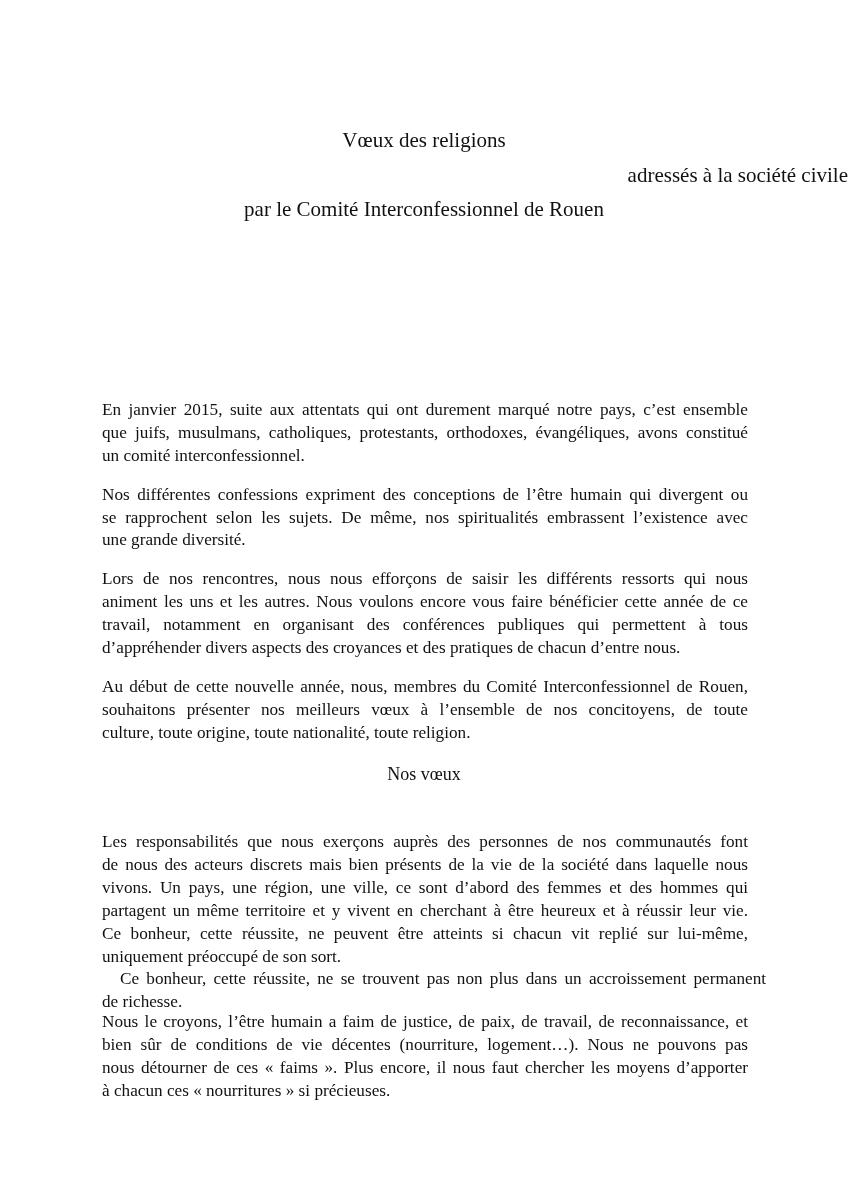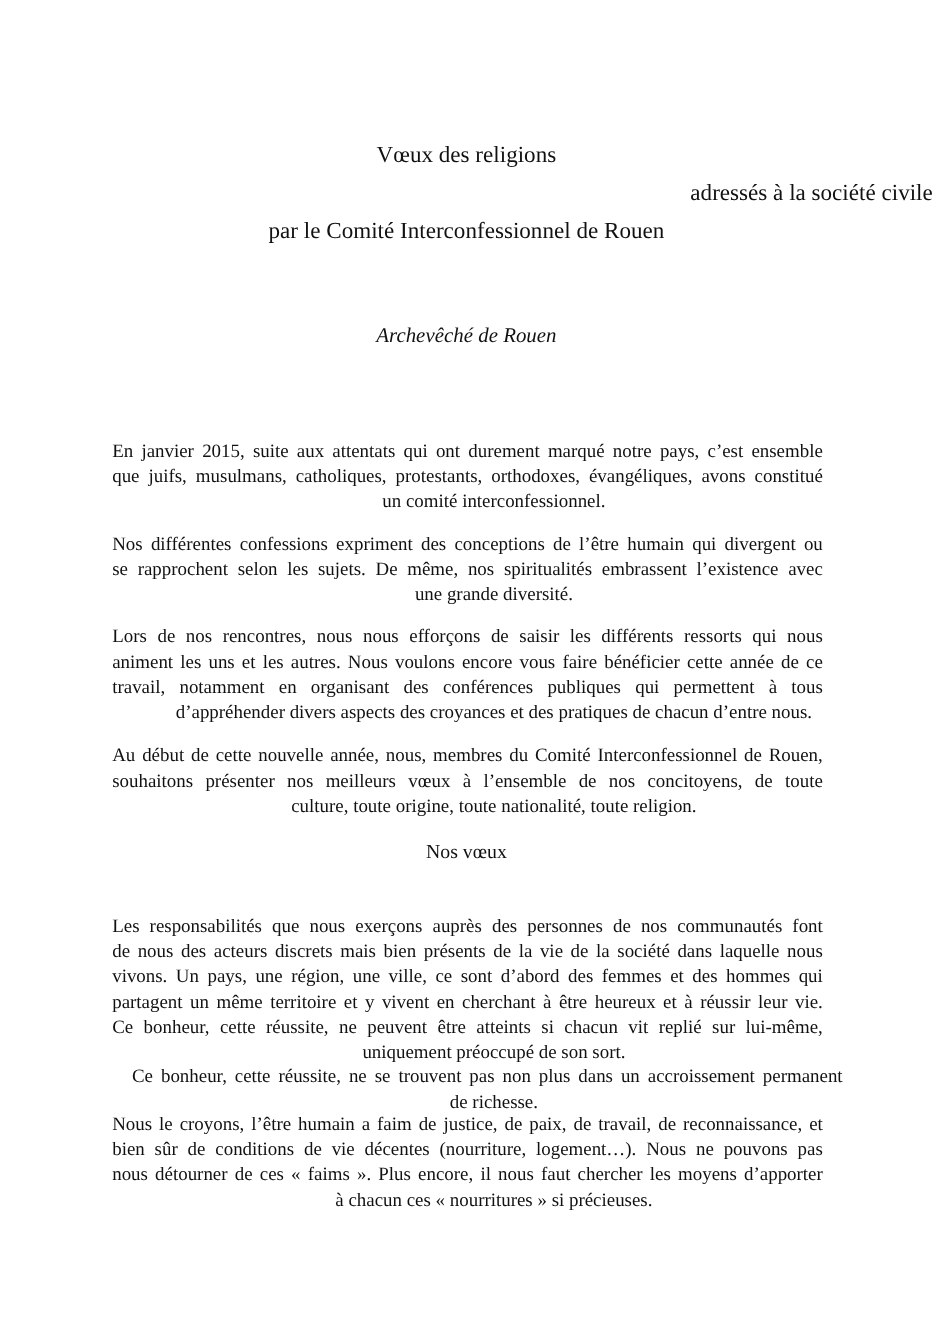--- a/index.html
+++ b/index.html
@@ -8,32 +8,31 @@
   .page { position: absolute; left: 0; top: 0; width: 752px; height: 1200px; background: #fff; }
   .center { position: absolute; left: 0; width: 848px; text-align: center; white-space: nowrap; }
   .t1 { font-family: "Liberation Serif", serif; font-size: 21px; }
   .t2 { font-family: "Liberation Serif", serif; font-size: 21px; }
   .date { font-family: "Liberation Serif", serif; font-size: 19px; }
   .place { font-family: "Liberation Serif", serif; font-size: 19px; font-style: italic; }
   .section { font-family: "Liberation Serif", serif; font-size: 18px; text-align: center; }
   .line { position: absolute; left: 102px; width: 646px; font-family: "Liberation Serif", serif;
           font-size: 17.2px; line-height: 20px; white-space: nowrap; }
   .just { text-align: justify; text-align-last: justify; }
-  .left { text-align: center; margin-left: 24px; }
+  .left { text-align: left; }
 </style>
 </head>
 <body>
 
 <div class="page">
 
   <div class="center t1" style="top:128px;">Vœux des religions</div>
   <div class="center t2" style="top:163px;text-align:right;">adressés à la société civile</div>
   <div class="center t2" style="top:197px;">par le Comité Interconfessionnel de Rouen</div>
 
-  <div class="center place" style="top:295px;">Archevêché de Rouen</div>
 
   <div>
     <div class="line just" style="top:400px;">En janvier 2015, suite aux attentats qui ont durement marqué notre pays, c’est ensemble</div>
     <div class="line just" style="top:423px;">que juifs, musulmans, catholiques, protestants, orthodoxes, évangéliques, avons constitué</div>
     <div class="line left" style="top:446px;">un comité interconfessionnel.</div>
   </div>
 
   <div>
     <div class="line just" style="top:485px;">Nos différentes confessions expriment des conceptions de l’être humain qui divergent ou</div>
     <div class="line just" style="top:508px;">se rapprochent selon les sujets. De même, nos spiritualités embrassent l’existence avec</div>

